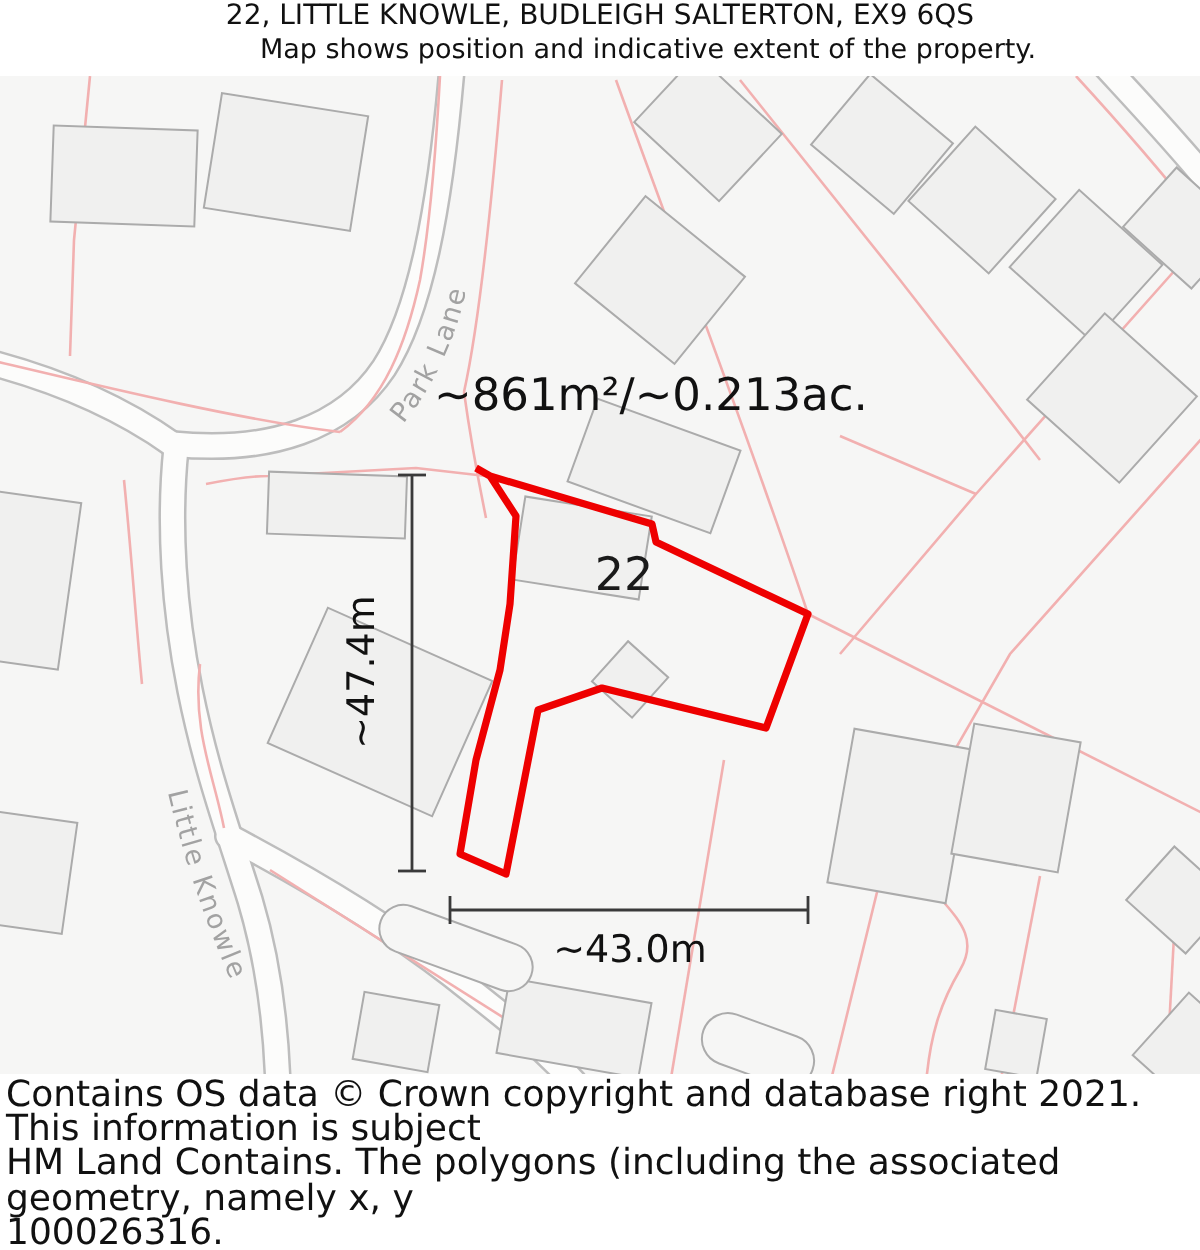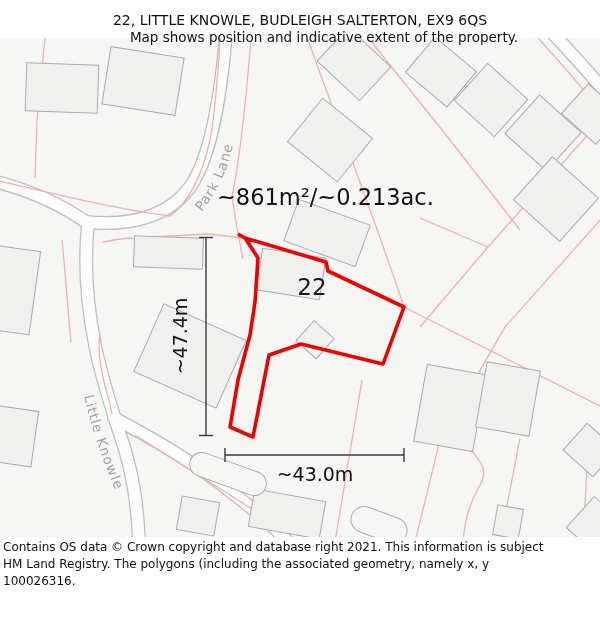--- a/index.html
+++ b/index.html
@@ -1,22 +1,22 @@
 <!DOCTYPE html>
 <html><head>
 <meta charset="utf-8">
 <style>
   html,body{margin:0;padding:0;background:#ffffff;}
   body{width:600px;height:625px;position:relative;font-family:"DejaVu Sans",sans-serif;color:#111;overflow:hidden;}
   .header{position:absolute;top:0;left:0;width:600px;text-align:center;z-index:3;}
-  .header .title{font-size:14px;line-height:17px;padding-top:12px;color:#111;}
+  .header .title{font-size:14px;line-height:17px;padding-top:0;color:#111;}
   .header .subtitle{font-size:13.5px;line-height:17px;color:#111;margin-left:48px;}
   svg.map{position:absolute;top:0;left:0;z-index:1;}
   .footer{position:absolute;top:539px;left:0;width:594px;padding:0 3px;z-index:3;
-          font-size:12px;line-height:17.2px;color:#111;background:#ffffff;}
+          font-size:18px;line-height:17.2px;color:#111;background:#ffffff;}
   .maplabel{fill:#a2a2a2;}
 </style>
 </head>
 <body>
 
 <div class="header">
   <div class="title">22, LITTLE KNOWLE, BUDLEIGH SALTERTON, EX9 6QS</div>
   <div class="subtitle">Map shows position and indicative extent of the property.</div>
 </div>
 
@@ -122,15 +122,15 @@
       <textPath href="#parklane-label-path" startOffset="4">Park Lane</textPath>
     </text>
     <text class="maplabel" font-size="13.5" letter-spacing="1">
       <textPath href="#littleknowle-label-path" startOffset="4">Little Knowle</textPath>
     </text>
   </g>
 </svg>
 
 <div class="footer">
   <div>Contains OS data © Crown copyright and database right 2021. This information is subject</div>
-  <div>HM Land Registry. The polygons (including the associated geometry, namely x, y</div>
+  <div>HM Land Contains. The polygons (including the associated geometry, namely x, y</div>
   <div>100026316.</div>
 </div>
 
 </body></html>

